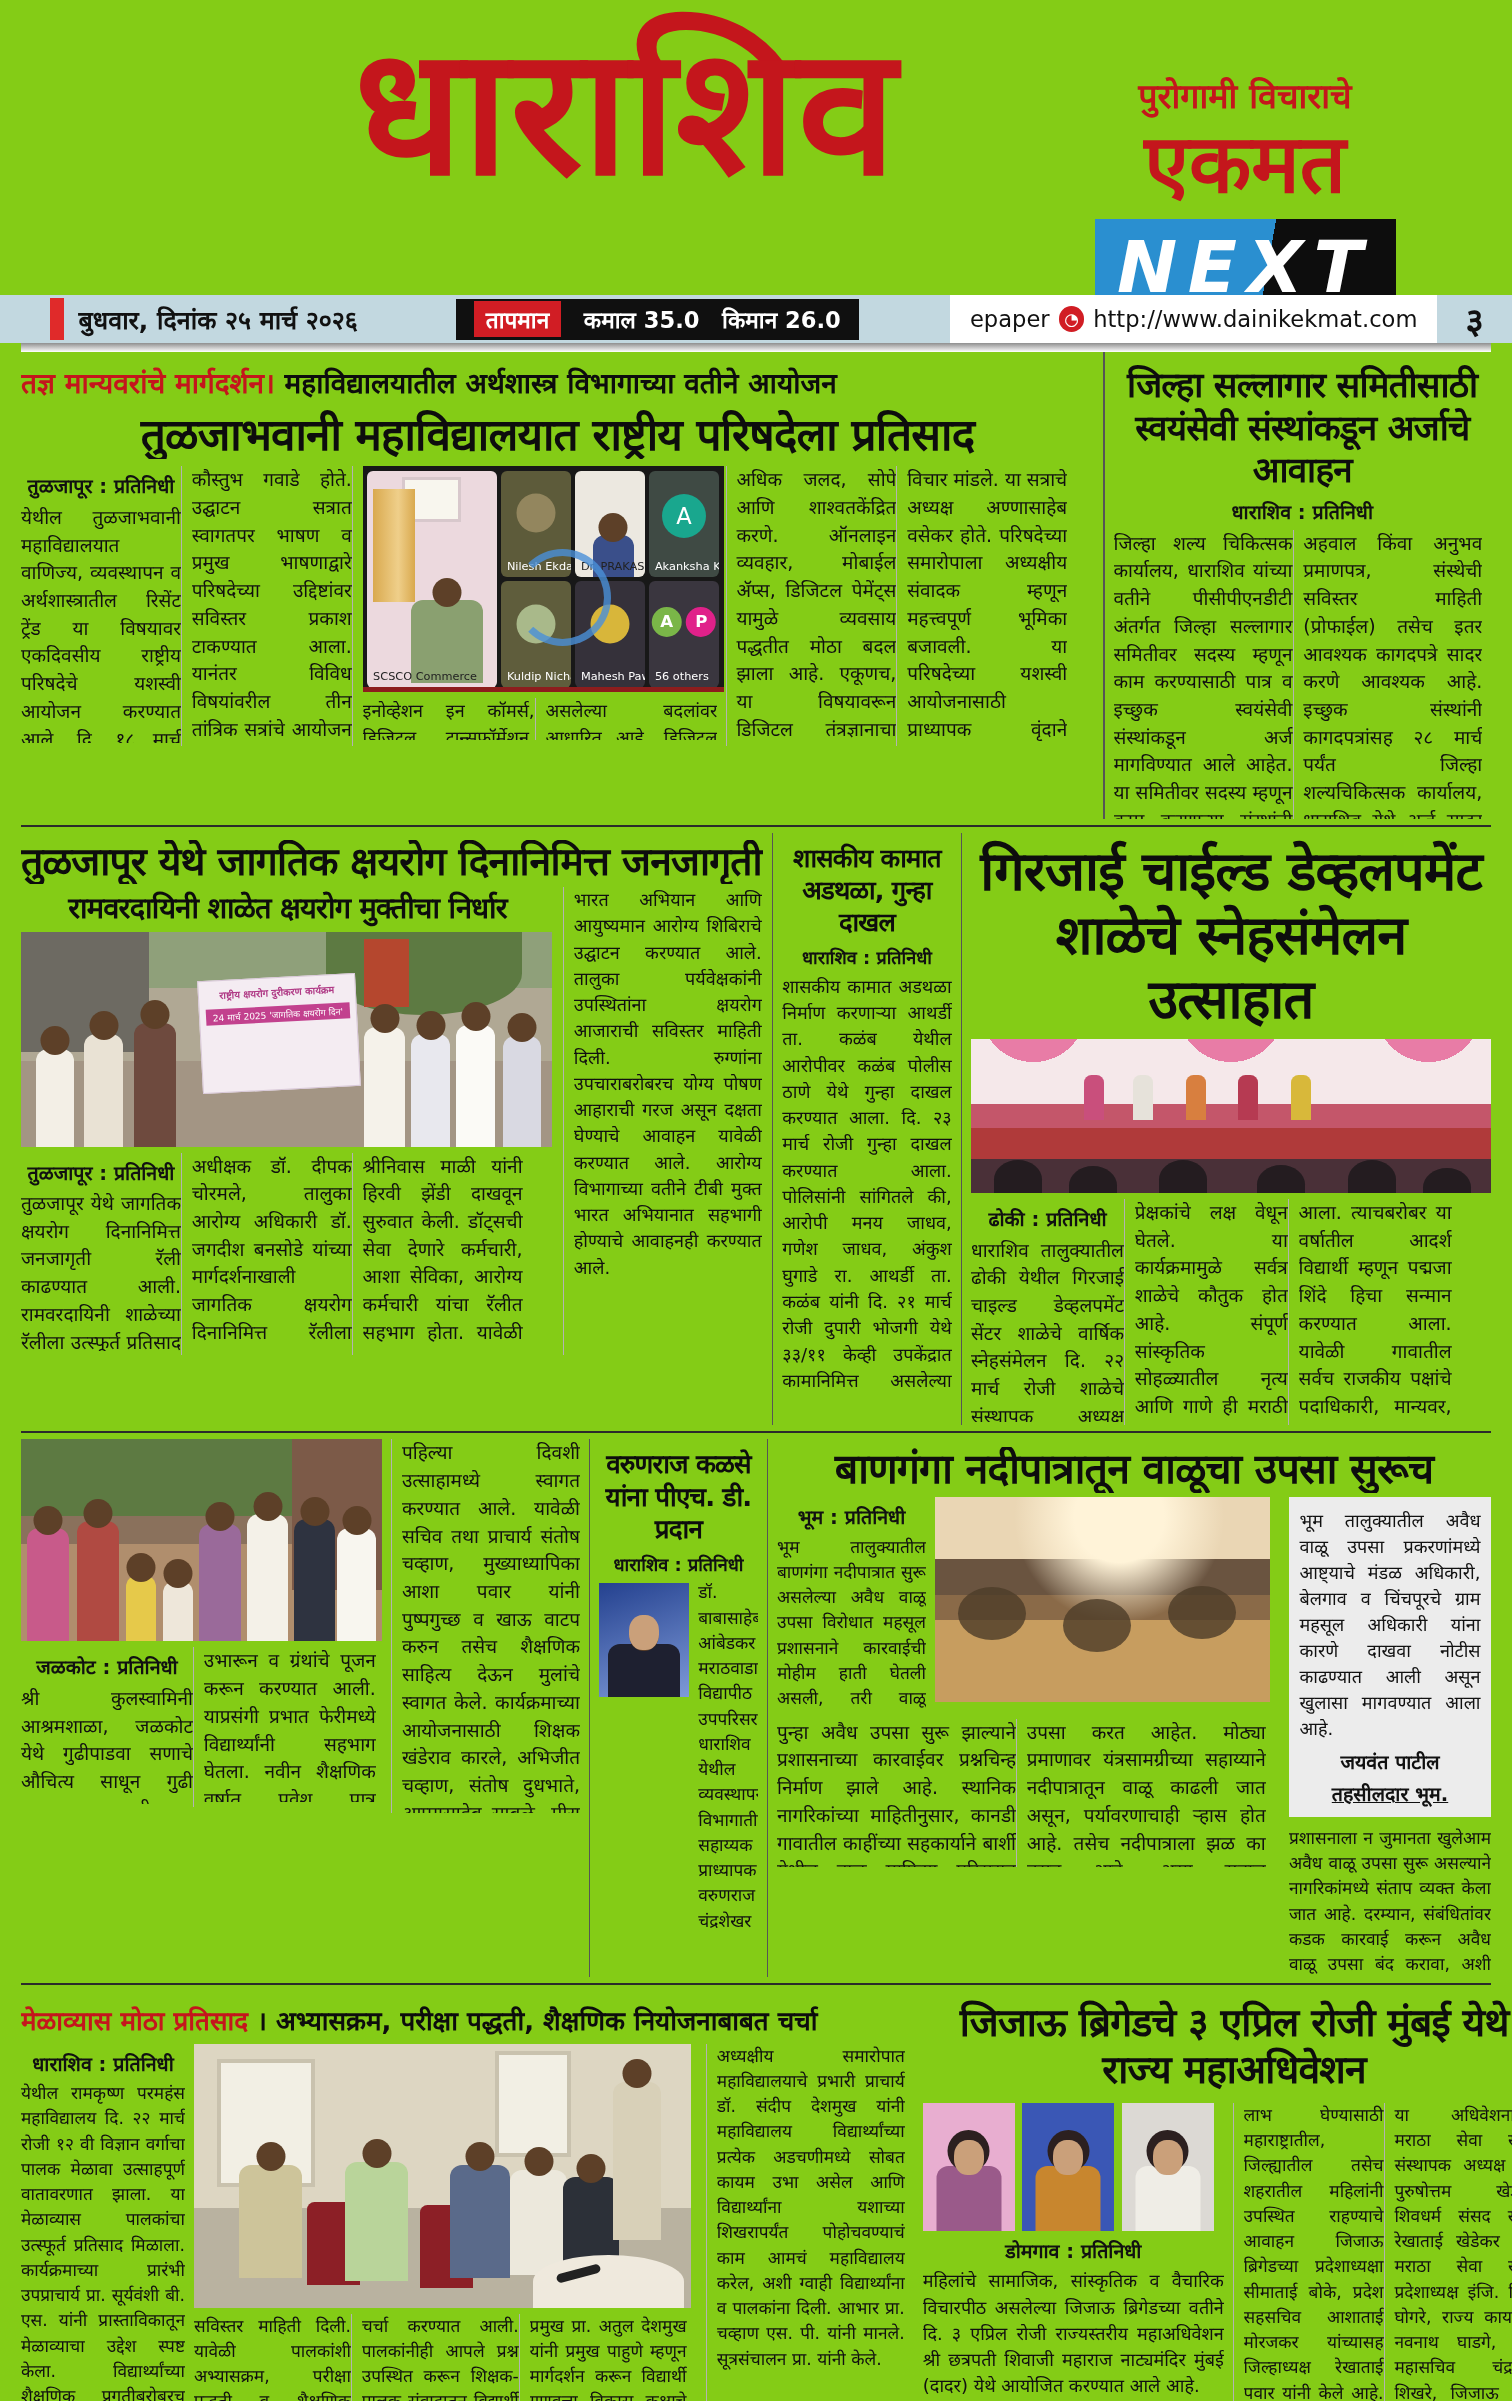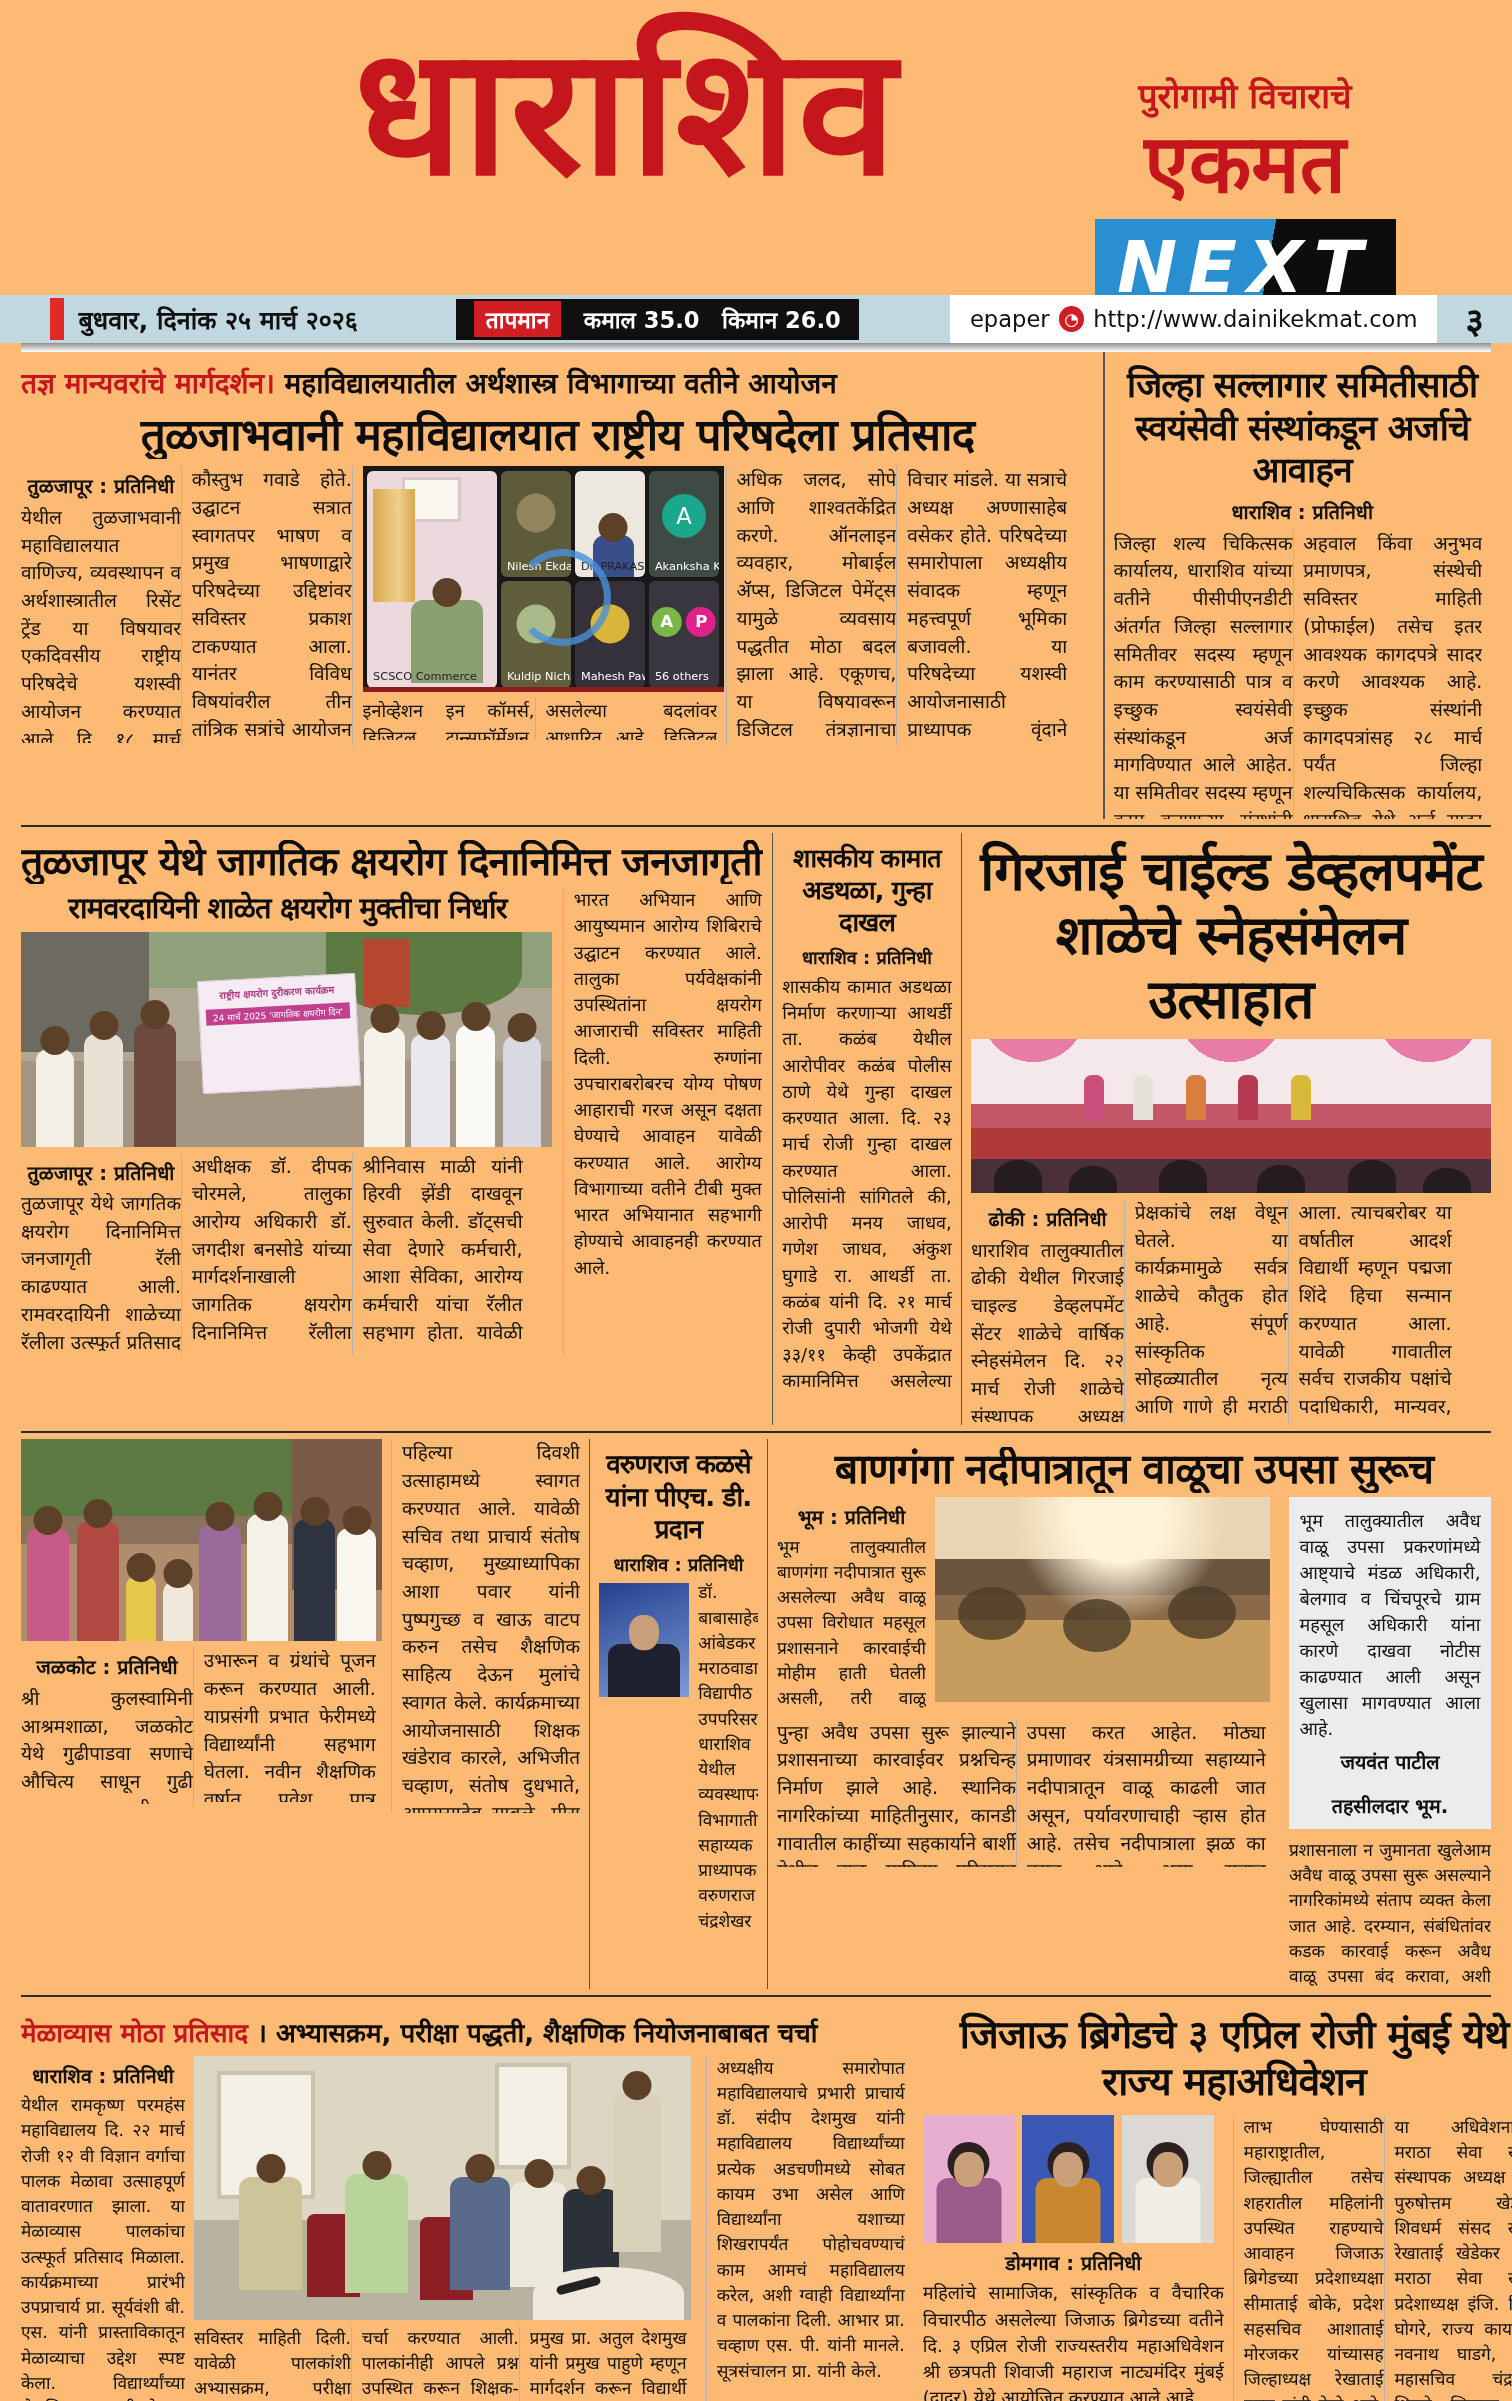--- a/index.html
+++ b/index.html
@@ -1,16 +1,16 @@
 <!DOCTYPE html>
 <html style="font-size:12px"><head>
 <meta charset="utf-8">
 <style>
   html,body{margin:0;padding:0;background:#e8e8e8;}
-  .page{width:1512px;height:2401px;margin:0 auto;background:#fdba74;position:relative;
+  .page{width:1512px;height:2401px;margin:0 auto;background:#84cc16;position:relative;
         font-family:"DejaVu Sans","Liberation Sans",sans-serif;color:#111;overflow:hidden;}
   
   .masthead{position:relative;height:295px;}
   .mast-title{position:absolute;left:354px;top:-7.5px;margin:0;font-size:177px;line-height:1.35;
               font-weight:bold;color:#c4161c;letter-spacing:1.5px;}
   .brandbox{position:absolute;right:90px;top:72px;width:354px;text-align:center;}
   .tagline{font-size:34px;font-weight:bold;color:#c4161c;}
   .brand{font-size:81px;font-weight:bold;color:#c4161c;line-height:1.15;}
   .nextlogo{margin:7.5px auto 0;width:301px;height:96px;background:linear-gradient(100deg,#2a8fd0 0 57%,#0d0d0d 57% 100%);
             color:#fff;font-size:72px;font-weight:bold;font-style:italic;letter-spacing:10.5px;
@@ -383,21 +383,21 @@
               </div>
             <div class="c" style="width:239px;">
                 <div class="bt" style="height:148px;">उपसा करत आहेत. मोठ्या प्रमाणावर यंत्रसामग्रीच्या सहाय्याने नदीपात्रातून वाळू काढली जात असून, पर्यावरणाचाही ऱ्हास होत आहे. तसेच नदीपात्राला झळ का बसत आहे, असा सवाल प्रशासनाकडे केला जात आहे.</div>
               </div>
           </div>
         </div>
         <div style="width:202px;margin-left:9px;">
           <div class="qbox">
             <div>भूम तालुक्यातील अवैध वाळू उपसा प्रकरणांमध्ये आष्ट्याचे मंडळ अधिकारी, बेलगाव व चिंचपूरचे ग्राम महसूल अधिकारी यांना कारणे दाखवा नोटीस काढण्यात आली असून खुलासा मागवण्यात आला आहे.</div>
             <div class="qauth">जयवंत पाटील</div>
-            <div class="qauth" style="margin-top:16px;">तहसीलदार भूम.</div>
+            <div class="qauth" style="margin-top:4px;text-decoration:underline;">तहसीलदार भूम.</div>
           </div>
           <div class="bt" style="font-size:17.3px;margin-top:9px;height:151px;">प्रशासनाला न जुमानता खुलेआम अवैध वाळू उपसा सुरू असल्याने नागरिकांमध्ये संताप व्यक्त केला जात आहे. दरम्यान, संबंधितांवर कडक कारवाई करून अवैध वाळू उपसा बंद करावा, अशी मागणी होत आहे.</div>
         </div>
       </div>
     </article>
   </div>
 
   <div class="hrule"></div>
 
   <div class="row" style="padding:0 21px;">

